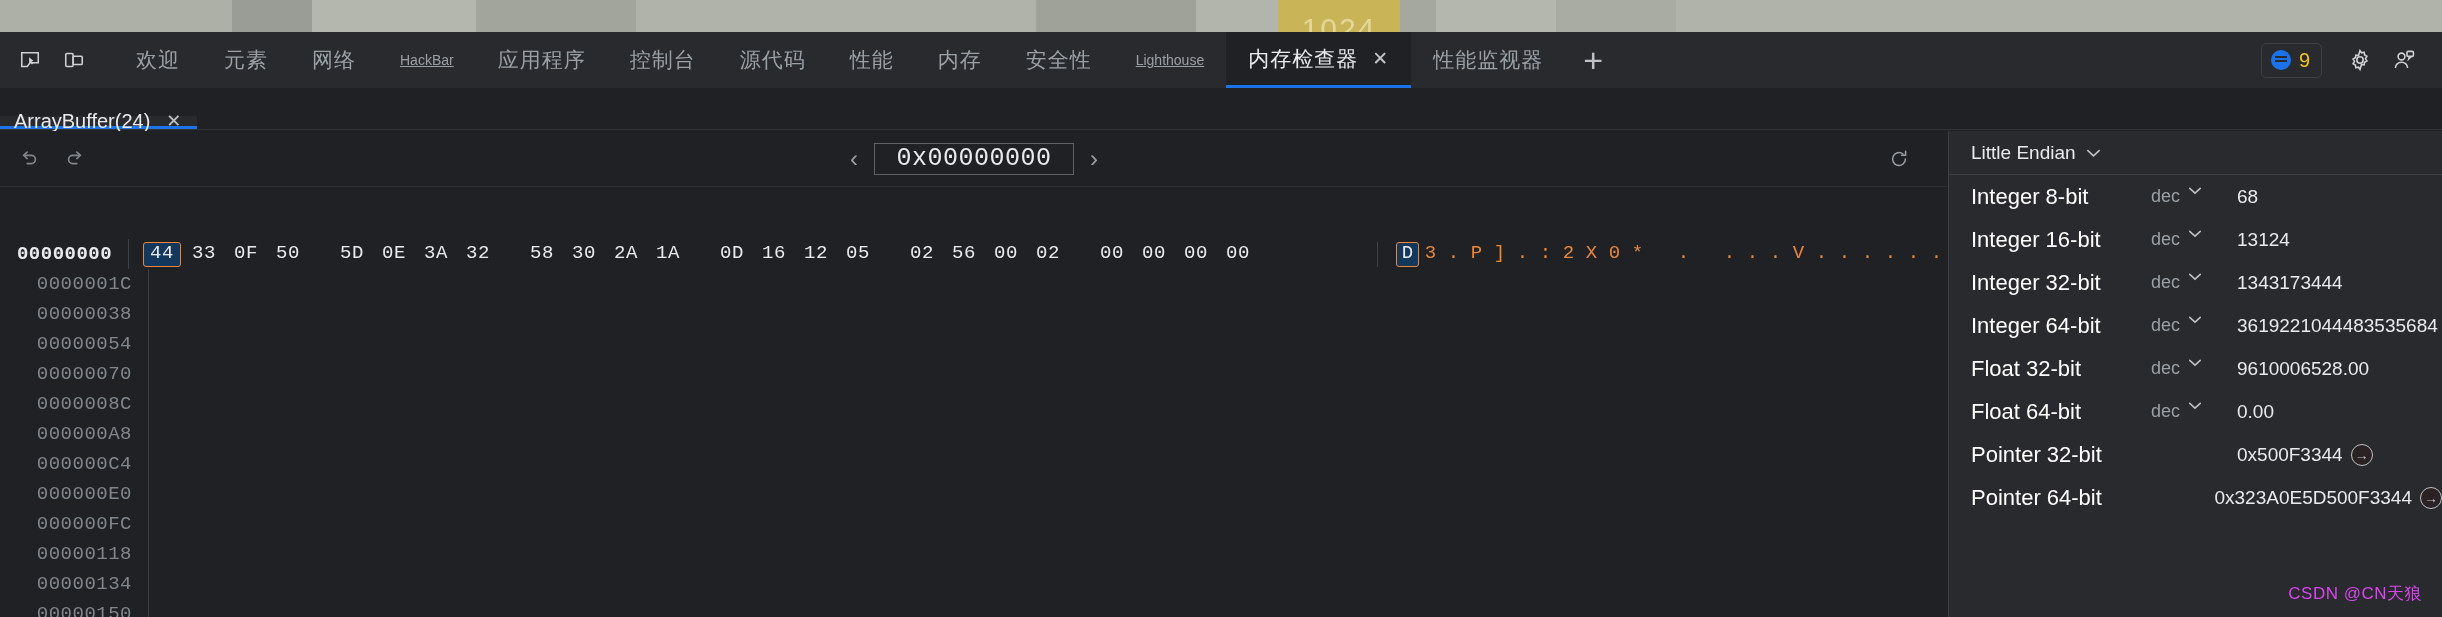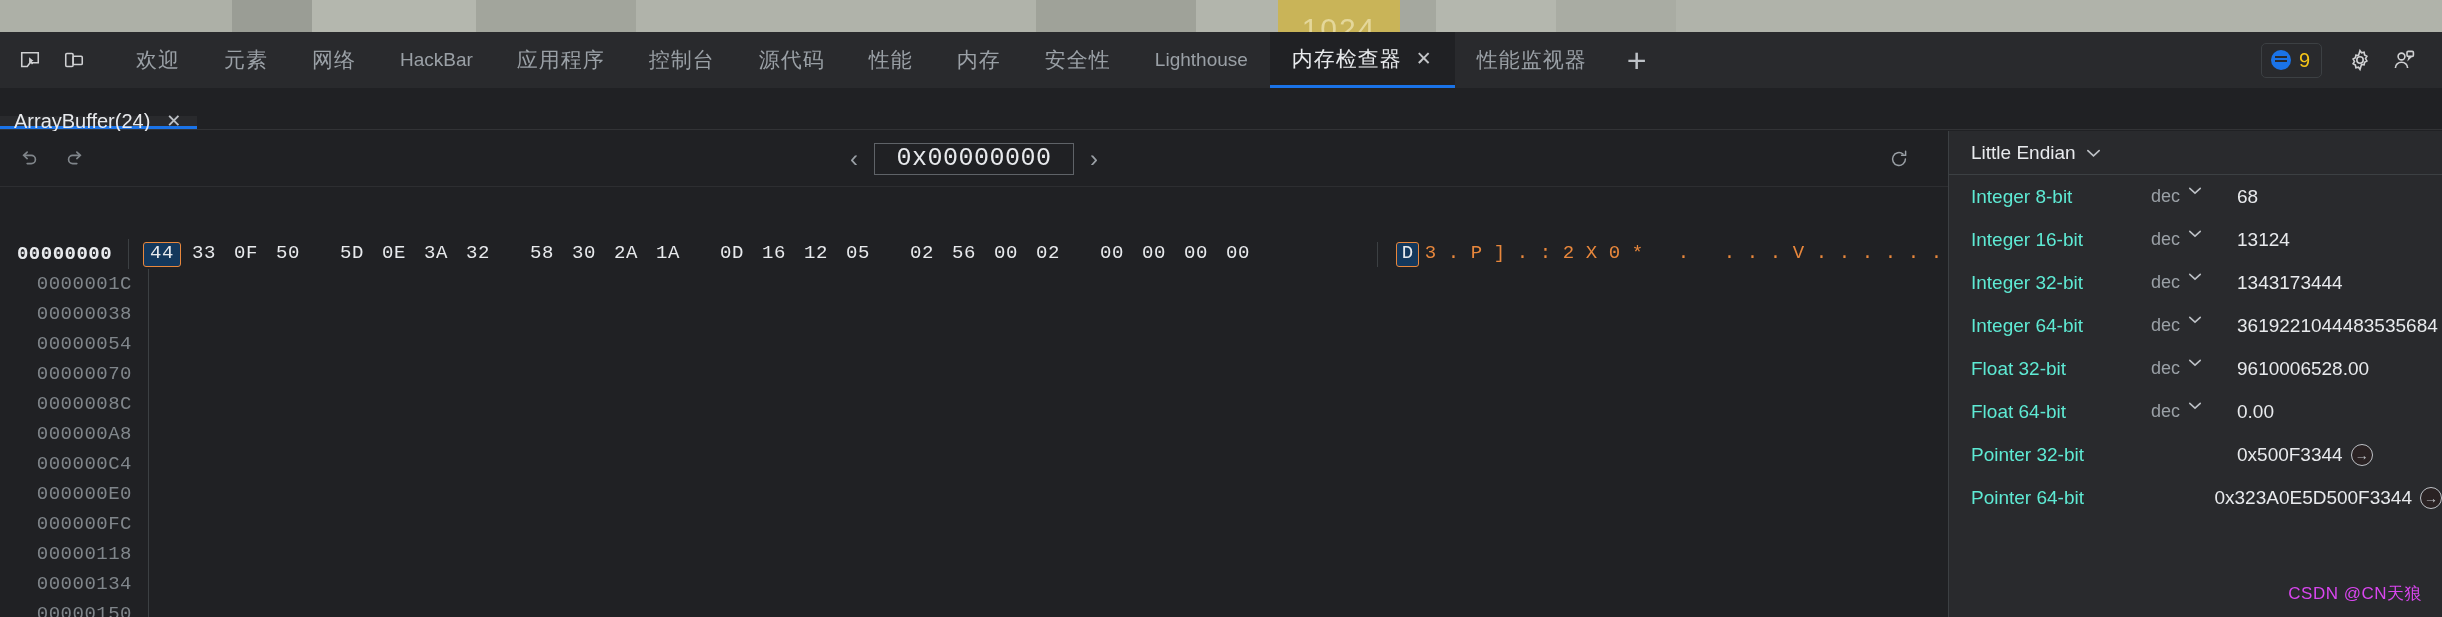--- a/index.html
+++ b/index.html
@@ -43,21 +43,21 @@
     color: #cfd0d2; flex: none;
   }
   .tb-icon:first-child { margin-left: 8px; }
   .tb-sep { width: 18px; flex: none; }
   .maintab {
     flex: none; height: 56px; padding: 0 22px;
     display: flex; align-items: center; justify-content: center;
     font-size: 21px; color: #9aa0a6; white-space: nowrap;
     letter-spacing: 1px;
   }
-  .maintab.latin { letter-spacing: 0; font-size: 19px; }
+  .maintab.latin { letter-spacing: 0; font-size: 14px; text-decoration: underline; }
   .maintab.active {
     background: #202124; color: #e8eaed;
     border-bottom: 3px solid #1a73e8; height: 56px;
     position: relative;
   }
   .maintab .closex {
     margin-left: 14px; font-size: 19px; color: #c3c5c8; line-height: 1;
   }
   .tab-plus {
     flex: none; width: 56px; height: 56px; display: flex; align-items: center; justify-content: center;
@@ -145,21 +145,21 @@
     position: absolute; top: 131px; right: 0; width: 494px; bottom: 0;
     background: #292a2d; border-left: 1px solid #3c4043;
   }
   .endian-row {
     height: 44px; display: flex; align-items: center; padding-left: 22px;
     border-bottom: 1px solid #3c4043;
   }
   .endian-label { font-size: 19px; color: #e8eaed; }
   .caret { margin-left: 10px; color: #bdc1c6; font-size: 15px; display: inline-flex; }
   .vrow { display: flex; align-items: center; height: 43px; padding-left: 22px; }
-  .vname { width: 180px; font-size: 19px; color: #5eead4; }
+  .vname { width: 180px; font-size: 22px; color: #ffffff; }
   .vmode { width: 86px; display: flex; font-size: 18px; color: #9aa0a6; }
   .vmode .caret { margin-left: 8px; }
   .vval { font-size: 19px; color: #e8eaed; display: flex; align-items: center; }
   .jump {
     margin-left: 8px; width: 22px; height: 22px; border-radius: 50%;
     border: 1.5px solid #bdc1c6; color: #bdc1c6; display: inline-flex;
     align-items: center; justify-content: center; font-size: 14px; background: #2a2223;
   }
   .watermark {
     position: absolute; right: 20px; bottom: 12px;

